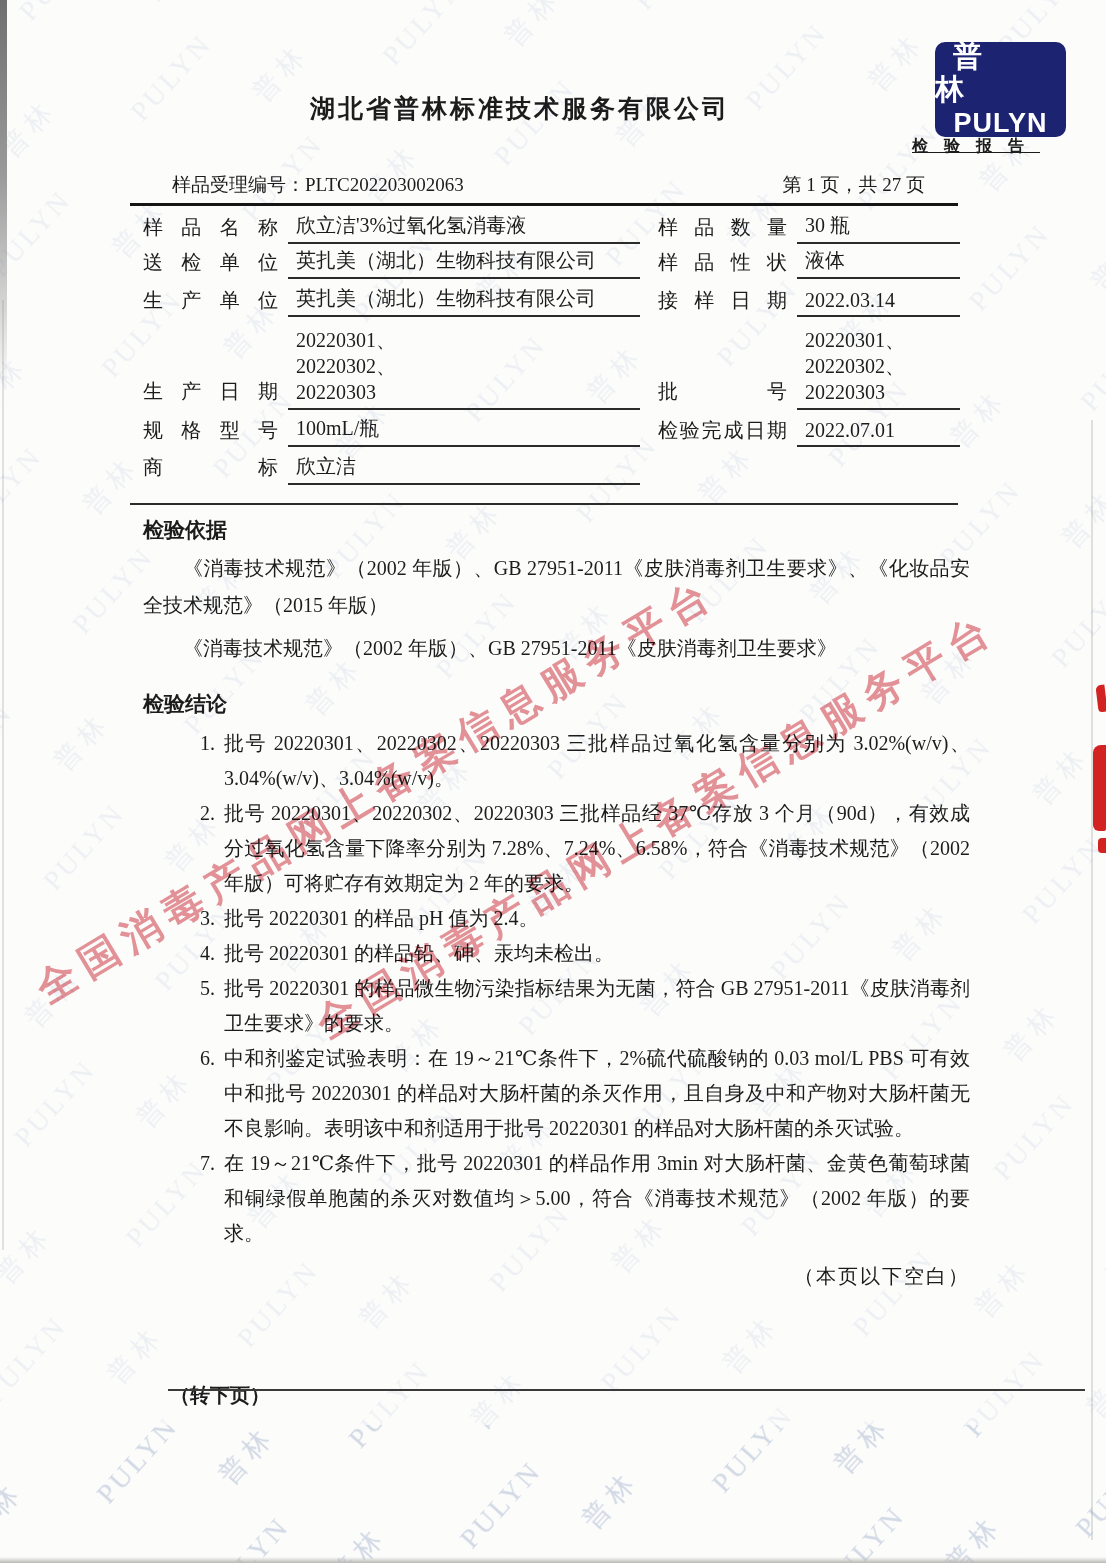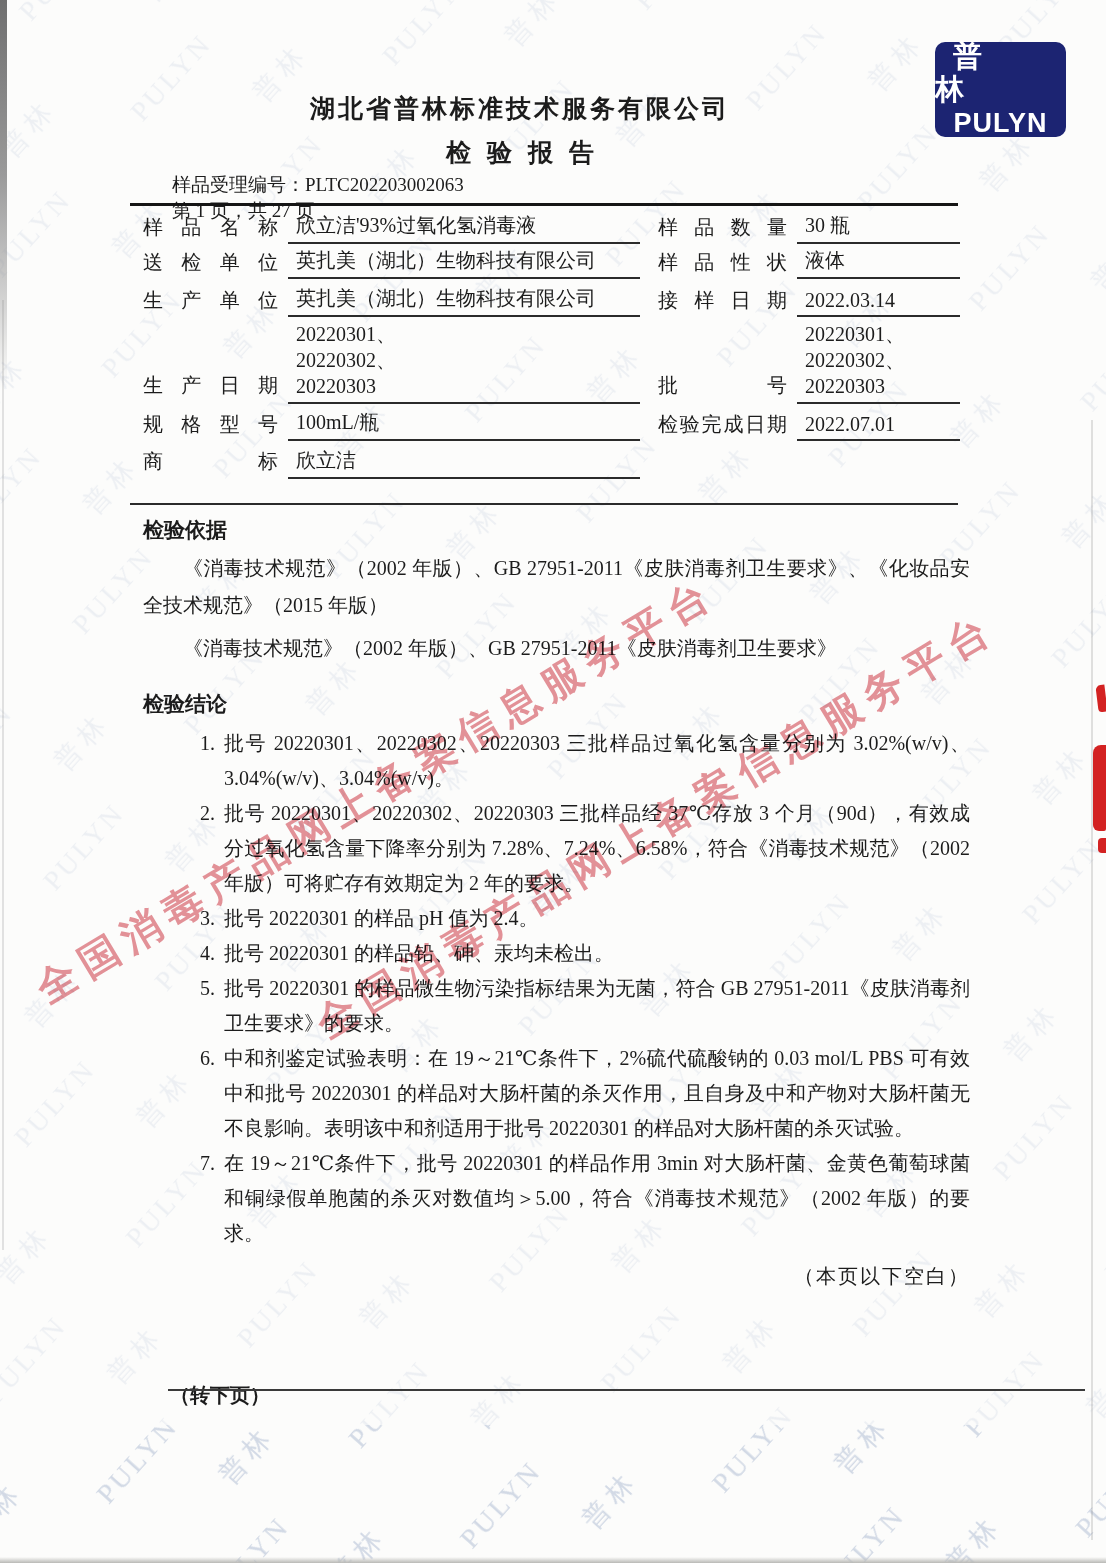--- a/index.html
+++ b/index.html
@@ -34,38 +34,38 @@
         z-index:10;display:flex;flex-direction:column;align-items:center;justify-content:center;
         color:#fff;}
   .logo .cn{font-size:29px;font-weight:700;letter-spacing:18px;text-indent:18px;line-height:1.15;
         font-family:"Liberation Sans","DejaVu Sans",sans-serif;}
   .logo .en{font-size:27px;font-weight:700;letter-spacing:1px;line-height:1.2;
         font-family:"Liberation Sans","DejaVu Sans",sans-serif;}
 
   
   .company{position:absolute;left:0;top:92px;width:1040px;text-align:center;z-index:10;
         font-size:25px;font-weight:700;letter-spacing:3px;}
-  .rtitle{position:absolute;left:0;top:136px;width:1040px;text-align:center;z-index:10;
-        font-size:25px;font-weight:700;letter-spacing:16px;text-indent:16px;}
+  .rtitle{position:absolute;left:0;top:136px;width:1040px;text-align:right;z-index:10;
+        font-size:16px;font-weight:700;letter-spacing:16px;text-indent:16px;text-decoration:underline;}
   .receipt-row{position:absolute;left:172px;top:172px;width:753px;z-index:10;
-        display:flex;justify-content:space-between;font-size:19px;flex-direction:column;}
+        display:flex;justify-content:space-between;font-size:19px;}
   .rule-top{position:absolute;left:130px;top:203px;width:828px;height:3px;background:#151515;z-index:10;}
 
   
   .itable{position:absolute;left:130px;top:206px;width:830px;z-index:10;font-size:20px;}
   .trow{display:flex;align-items:flex-end;}
   .h38{height:38px;} .h35{height:35px;} .h37{height:37px;} .h43{height:43px;align-items:center;}
   .lbl{box-sizing:border-box;text-align:justify;text-align-last:justify;padding:0 10px 3px 13px;}
   .c1{width:158px;}
   .val{box-sizing:border-box;border-bottom:2px solid #2b2b2b;padding:0 4px 3px 8px;}
   .c2{width:352px;}
   .c3{width:157px;padding-left:18px;}
   .c4{width:163px;}
   .val.noline{border-bottom:none;}
-  .multi .val{padding-top:4px;}
+  .multi .val{padding-top:10px;}
   .multi .line{line-height:26px;}
   .multi .lbl{padding-bottom:5px;}
 
   .rule-mid{position:absolute;left:130px;top:503px;width:828px;height:2px;background:#2b2b2b;z-index:10;}
 
   
   .sections{position:absolute;left:130px;top:516px;width:840px;z-index:10;font-size:20px;}
   .sec-h{font-family:"Liberation Sans","DejaVu Sans",sans-serif;font-weight:700;font-size:21px;
          padding-left:13px;margin-top:0;}
   .sec-h.sp{margin-top:23px;}
@@ -118,21 +118,21 @@
     <div>
       <span>样品受理编号：</span><span>PLTC202203002063</span>
     </div>
     <div>第 1 页，共 27 页</div>
   </div>
   <div class="rule-top"></div>
 
   <div class="itable">
     <div class="trow h38">
       <div class="lbl c1">样品名称</div>
-      <div class="val c2">欣立洁'93%过氧化氢消毒液</div>
+      <div class="val c2">欣立洁'3%过氧化氢消毒液</div>
       <div class="lbl c3">样品数量</div>
       <div class="val c4">30 瓶</div>
     </div>
     <div class="trow h35">
       <div class="lbl c1">送检单位</div>
       <div class="val c2">英扎美（湖北）生物科技有限公司</div>
       <div class="lbl c3">样品性状</div>
       <div class="val c4">液体</div>
     </div>
     <div class="trow h38">

